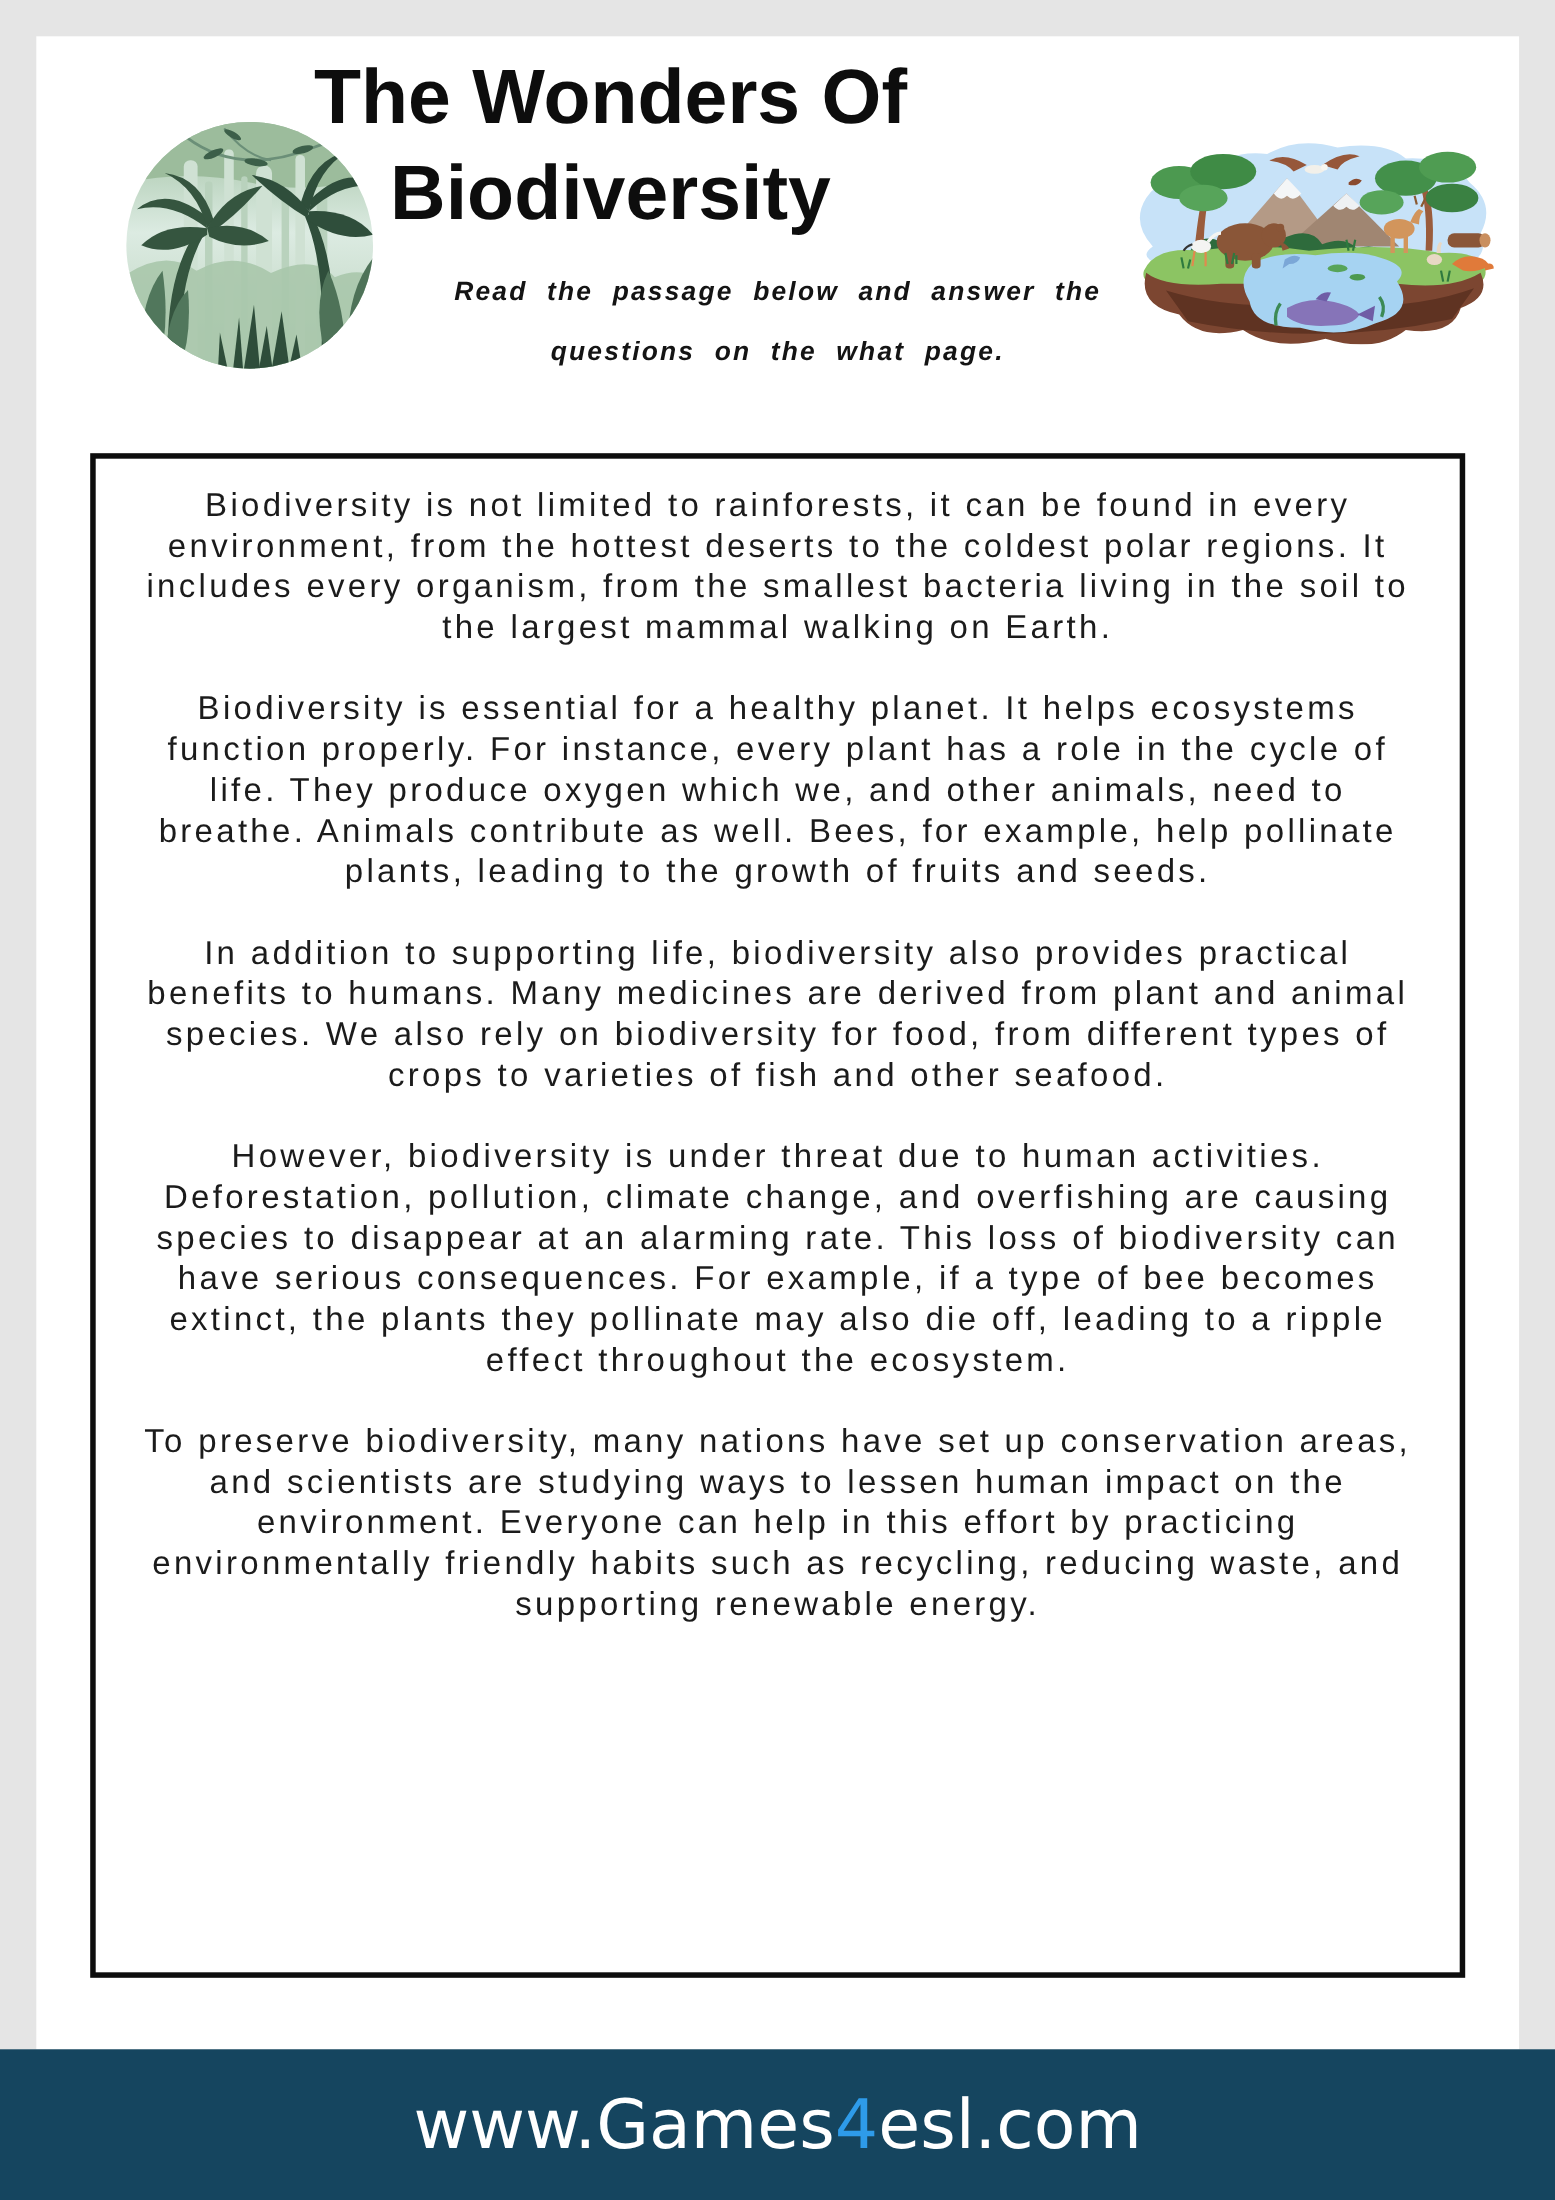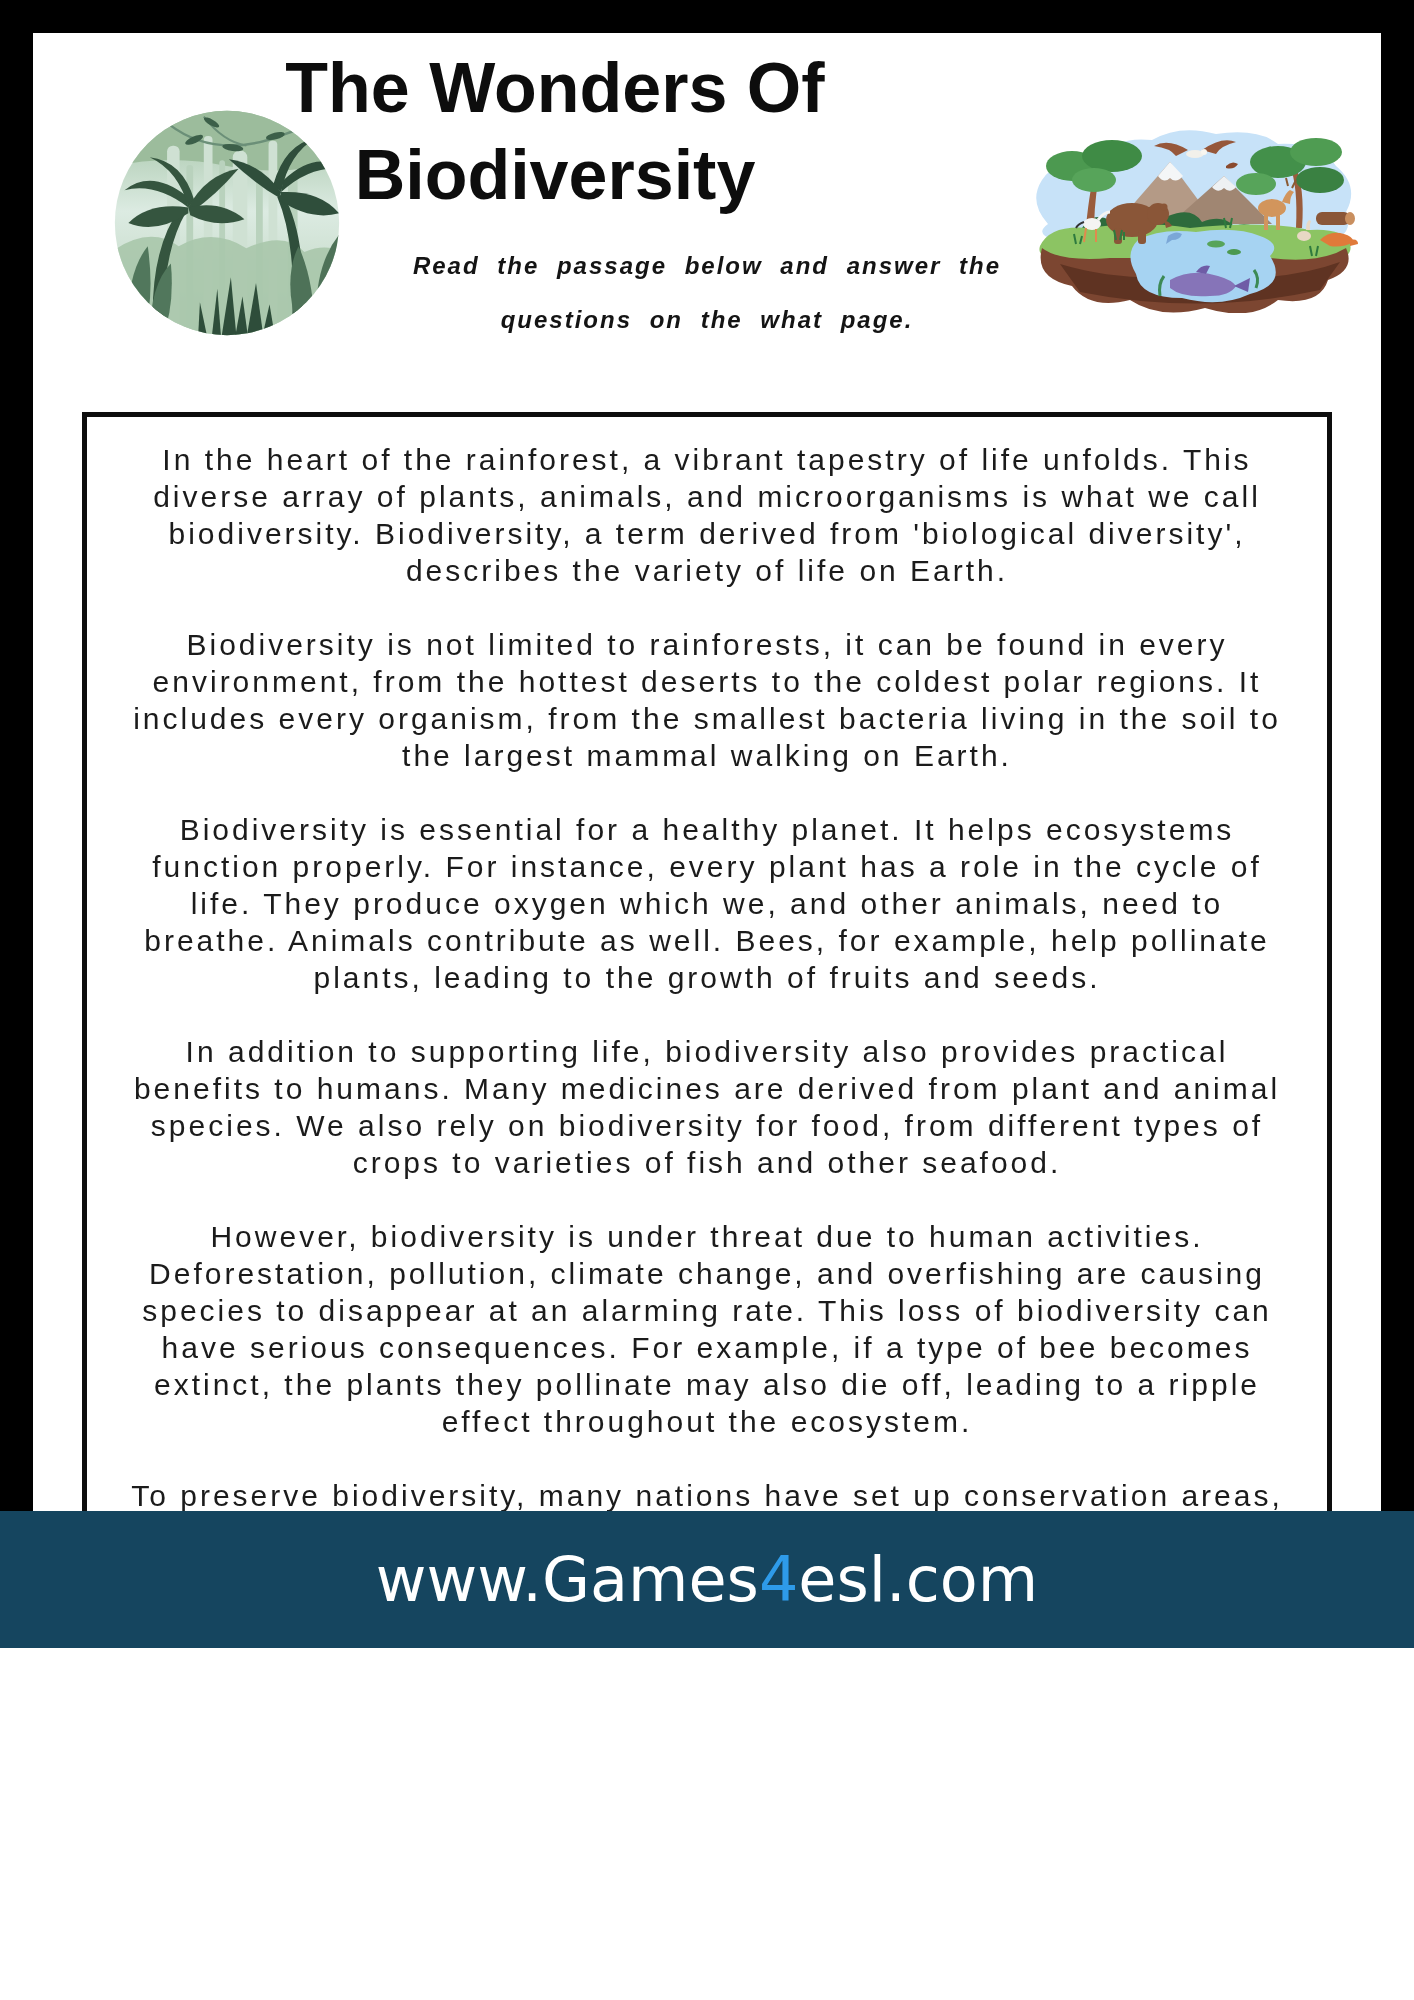--- a/index.html
+++ b/index.html
@@ -1,19 +1,19 @@
 <!DOCTYPE html>
 <html><head>
 <meta charset="utf-8">
 <style>
   html,body { margin:0; padding:0; }
   .page {
     position:relative;
-    width:1414px; height:1648px;
-    background:#000000;
+    width:1414px; height:2000px;
+    background:#e5e5e5;
     font-family:"Liberation Sans", sans-serif;
     overflow:hidden;
   }
   .panel {
     position:absolute; left:33px; top:33px;
     width:1348px; height:1830px;
     background:#ffffff;
   }
   .jungle-wrap {
     position:absolute; left:78px; top:74px;
@@ -227,21 +227,20 @@
         </g>
       </svg>
     </div>
 
     <div class="subtitle">
       <div>Read the passage below and answer the</div>
       <div>questions on the what page.</div>
     </div>
 
     <div class="passage-box">
-        <p class="passage-para">In the heart of the rainforest, a vibrant tapestry of life unfolds. This diverse array of plants, animals, and microorganisms is what we call biodiversity. Biodiversity, a term derived from 'biological diversity', describes the variety of life on Earth.</p>
         <p class="passage-para">Biodiversity is not limited to rainforests, it can be found in every environment, from the hottest deserts to the coldest polar regions. It includes every organism, from the smallest bacteria living in the soil to the largest mammal walking on Earth.</p>
         <p class="passage-para">Biodiversity is essential for a healthy planet. It helps ecosystems function properly. For instance, every plant has a role in the cycle of life. They produce oxygen which we, and other animals, need to breathe. Animals contribute as well. Bees, for example, help pollinate plants, leading to the growth of fruits and seeds.</p>
         <p class="passage-para">In addition to supporting life, biodiversity also provides practical benefits to humans. Many medicines are derived from plant and animal species. We also rely on biodiversity for food, from different types of crops to varieties of fish and other seafood.</p>
         <p class="passage-para">However, biodiversity is under threat due to human activities. Deforestation, pollution, climate change, and overfishing are causing species to disappear at an alarming rate. This loss of biodiversity can have serious consequences. For example, if a type of bee becomes extinct, the plants they pollinate may also die off, leading to a ripple effect throughout the ecosystem.</p>
         <p class="passage-para">To preserve biodiversity, many nations have set up conservation areas, and scientists are studying ways to lessen human impact on the environment. Everyone can help in this effort by practicing environmentally friendly habits such as recycling, reducing waste, and supporting renewable energy.</p>
       </div>
 
   </div>
 
   <div class="footer">

